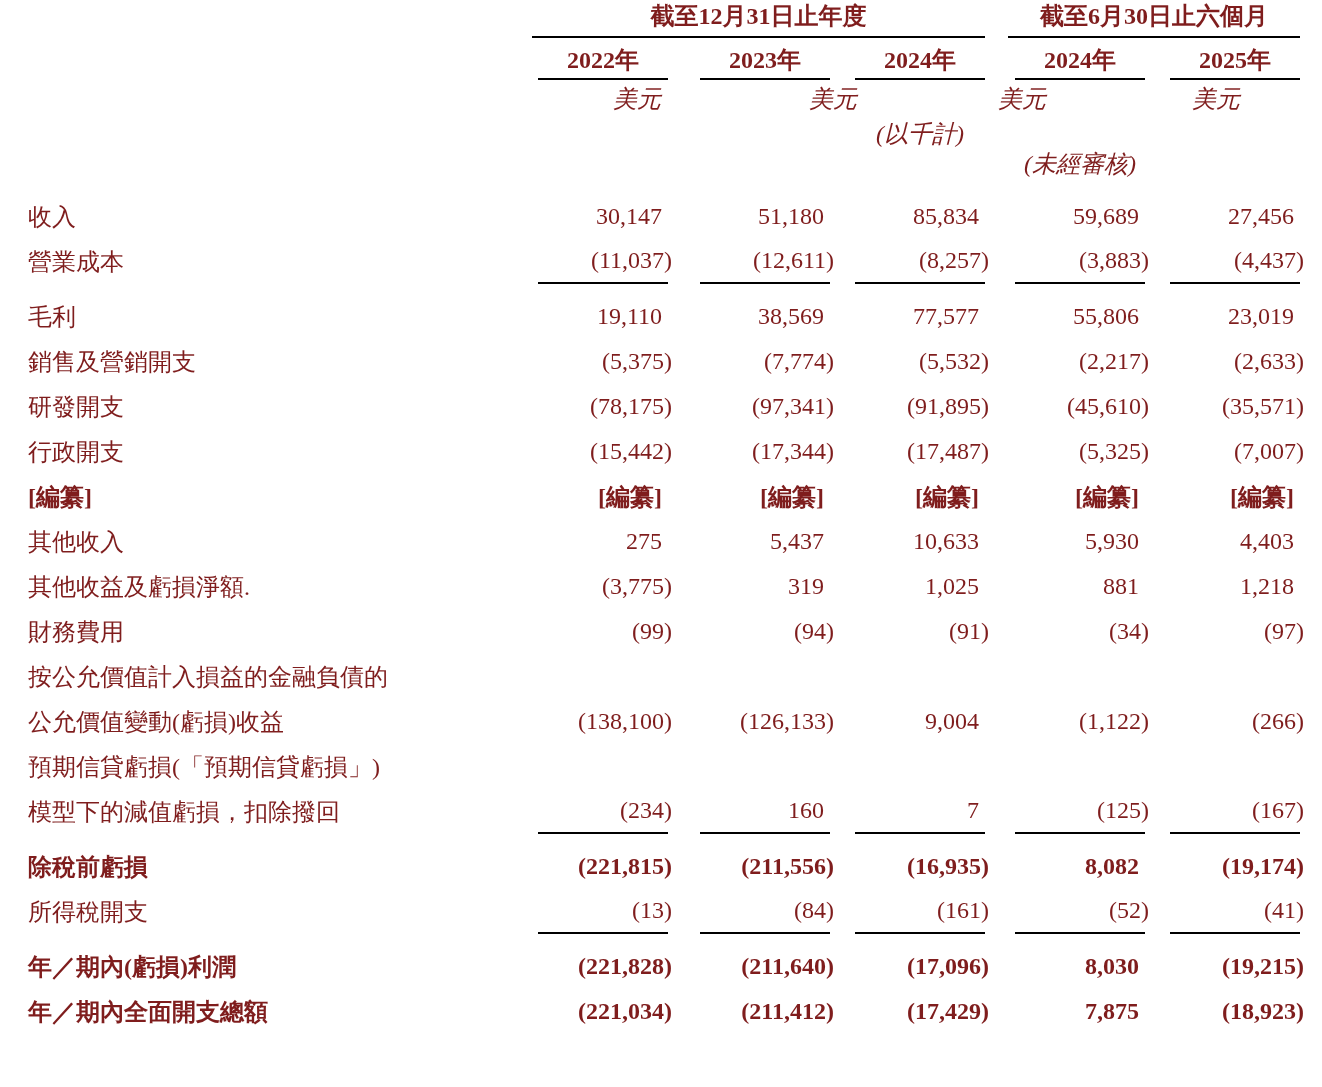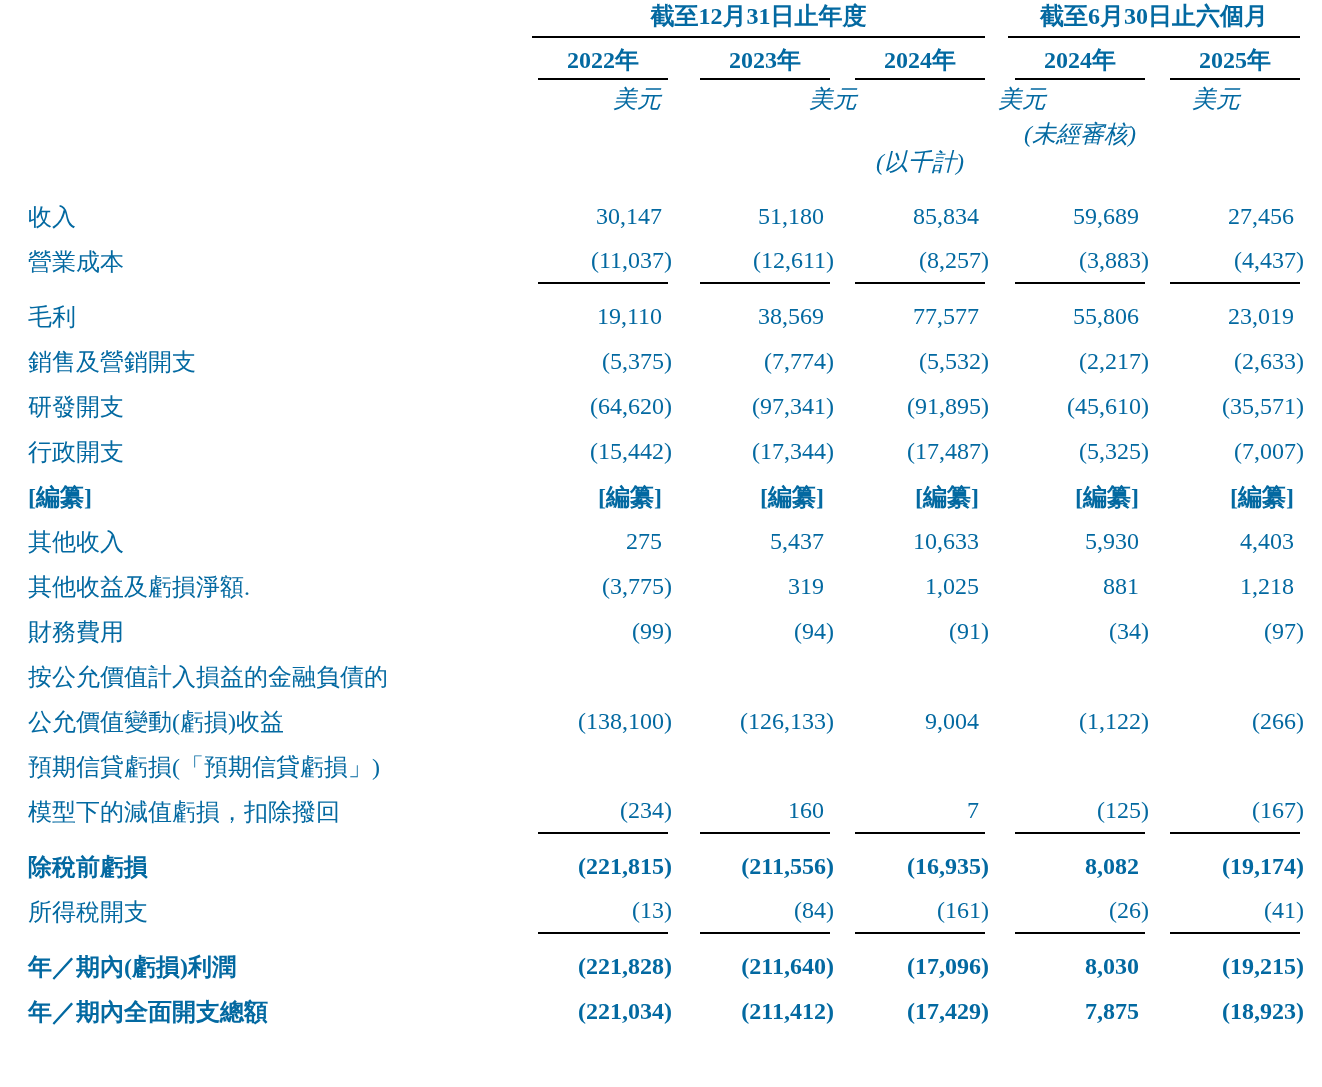--- a/index.html
+++ b/index.html
@@ -1,21 +1,21 @@
 <!DOCTYPE html>
 <html><head>
 <meta charset="utf-8">
 <style>
   * { margin:0; padding:0; box-sizing:border-box; }
   html,body { background:#ffffff; }
   .page {
     position:relative;
     width:1322px; height:1087px;
     background:#ffffff;
-    color:#0369a1;
+    color:#7f1d1d;
     font-family:"Liberation Serif","DejaVu Serif",serif;
     font-size:24px;
     overflow:hidden;
   }
   .grid {
     display:grid;
     grid-template-columns:510px 158px 162px 155px 160px 155px;
     align-items:center;
   }
   
@@ -116,32 +116,32 @@
         <div class="cinner">美元</div>
       </div>
     <div>
         <div class="cinner">美元</div>
       </div>
     <div>
         <div class="cinner">美元</div>
       </div>
   </div>
 
+  <div class="grid hrow-note2">
+    <div class="notecell-thousands">
+      <div class="note-inner">(以千計)</div>
+    </div>
+  </div>
+
   <div class="grid hrow-note1">
     <div class="notecell-unaudited">
       <div class="note-inner">(未經審核)</div>
     </div>
   </div>
 
-  <div class="grid hrow-note2">
-    <div class="notecell-thousands">
-      <div class="note-inner">(以千計)</div>
-    </div>
-  </div>
-
   <div id="rows" class="rows">
   <div class="grid row">
     <div class="cell label">收入</div>
     <div class="cell num">
           <div class="inner">
             <span class="val">30,147</span>
           </div>
         </div>
     <div class="cell num">
           <div class="inner">
@@ -249,21 +249,21 @@
           <div class="inner">
             <span class="val paren">(2,633)</span>
           </div>
         </div>
   </div>
 
   <div class="grid row">
     <div class="cell label">研發開支</div>
     <div class="cell num">
           <div class="inner">
-            <span class="val paren">(64,620)</span>
+            <span class="val paren">(78,175)</span>
           </div>
         </div>
     <div class="cell num">
           <div class="inner">
             <span class="val paren">(97,341)</span>
           </div>
         </div>
     <div class="cell num">
           <div class="inner">
             <span class="val paren">(91,895)</span>
@@ -583,21 +583,21 @@
             <span class="val paren">(84)</span>
           </div>
         </div>
     <div class="cell num">
           <div class="inner">
             <span class="val paren">(161)</span>
           </div>
         </div>
     <div class="cell num">
           <div class="inner">
-            <span class="val paren">(26)</span>
+            <span class="val paren">(52)</span>
           </div>
         </div>
     <div class="cell num">
           <div class="inner">
             <span class="val paren">(41)</span>
           </div>
         </div>
   </div>
 
   <div class="grid row bold">

